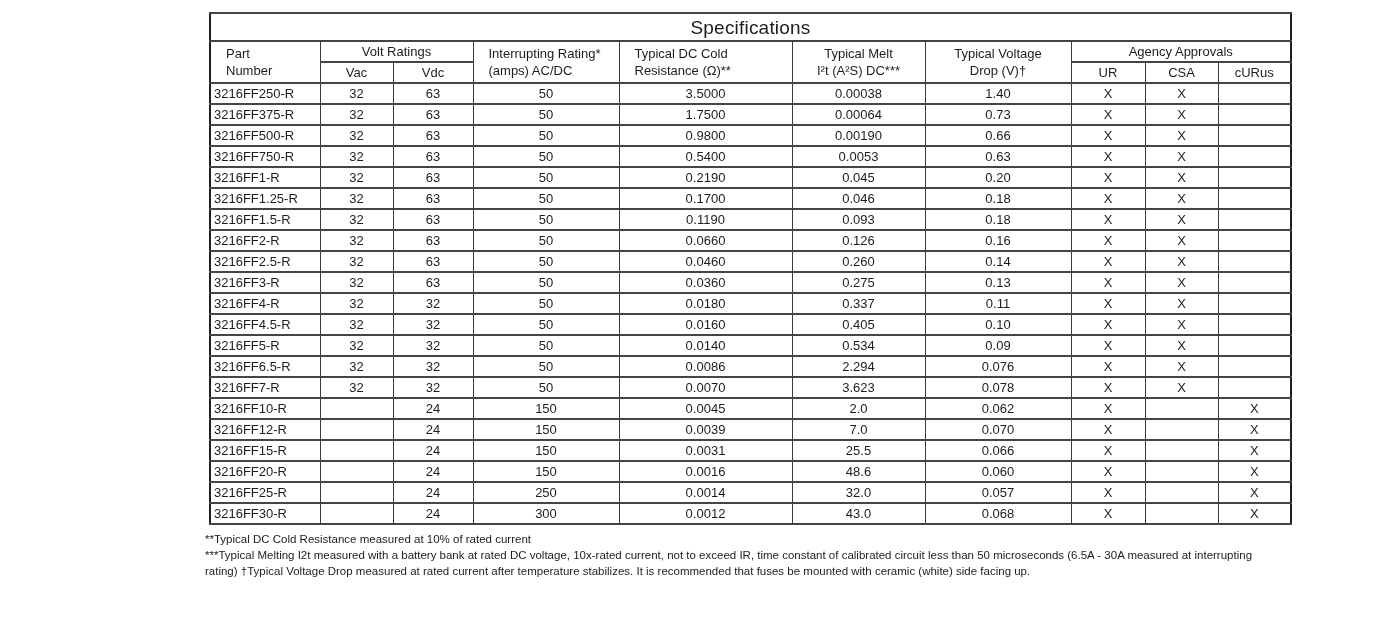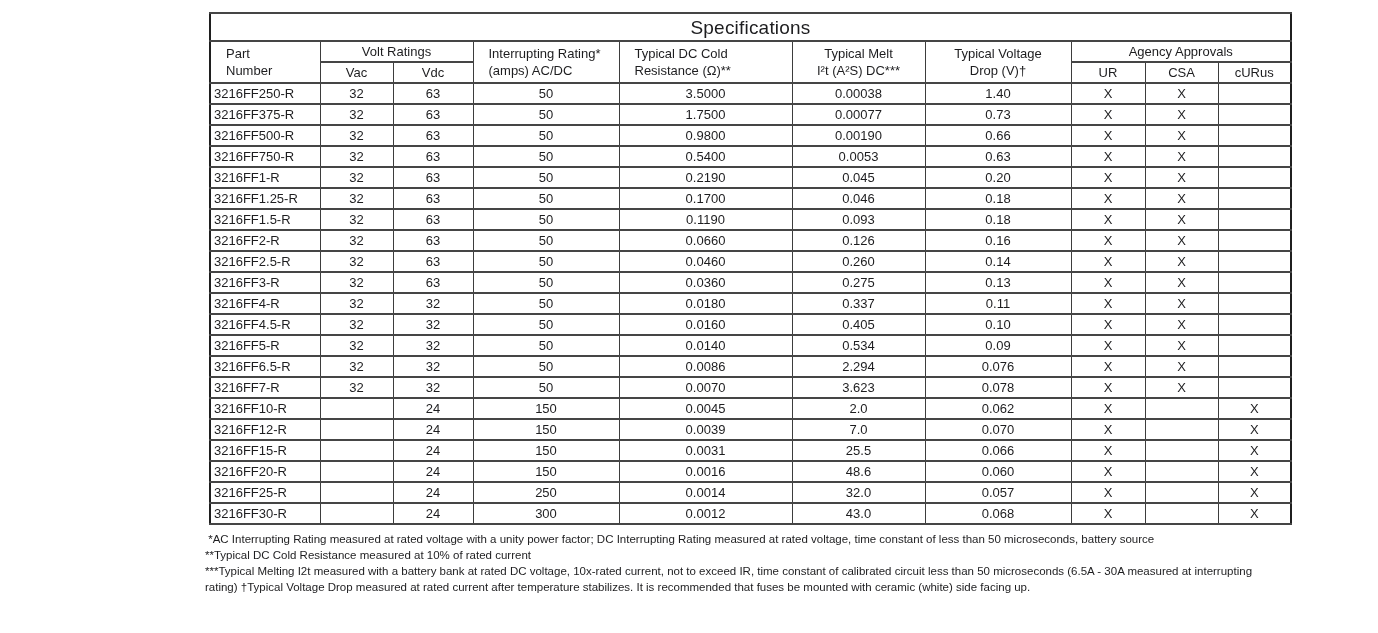--- a/index.html
+++ b/index.html
@@ -144,21 +144,21 @@
           <td>X</td>
           <td>X</td>
           <td></td>
         </tr>
         <tr>
           <td class="part-cell">3216FF375-R</td>
           <td>32</td>
           <td>63</td>
           <td>50</td>
           <td>1.7500</td>
-          <td>0.00077</td>
+          <td>0.00064</td>
           <td>0.73</td>
           <td>X</td>
           <td>X</td>
           <td></td>
         </tr>
         <tr>
           <td class="part-cell">3216FF500-R</td>
           <td>32</td>
           <td>63</td>
           <td>50</td>
@@ -382,19 +382,18 @@
           <td>43.0</td>
           <td>0.068</td>
           <td>X</td>
           <td></td>
           <td>X</td>
         </tr>
       </tbody>
   </table>
 
   <div class="footnotes" id="footnotes">
-      <div class="fn-line"> *AC Interrupting Rating measured at rated voltage with a unity power factor; DC Interrupting Rating measured at rated voltage, time constant of less than 50 microseconds, battery source</div>
       <div class="fn-line">**Typical DC Cold Resistance measured at 10% of rated current</div>
       <div class="fn-line">***Typical Melting I2t measured with a battery bank at rated DC voltage, 10x-rated current, not to exceed IR, time constant of calibrated circuit less than 50 microseconds (6.5A - 30A measured at interrupting</div>
       <div class="fn-line">rating) †Typical Voltage Drop measured at rated current after temperature stabilizes. It is recommended that fuses be mounted with ceramic (white) side facing up.</div>
     </div>
 
 </div>
 
 </body></html>

